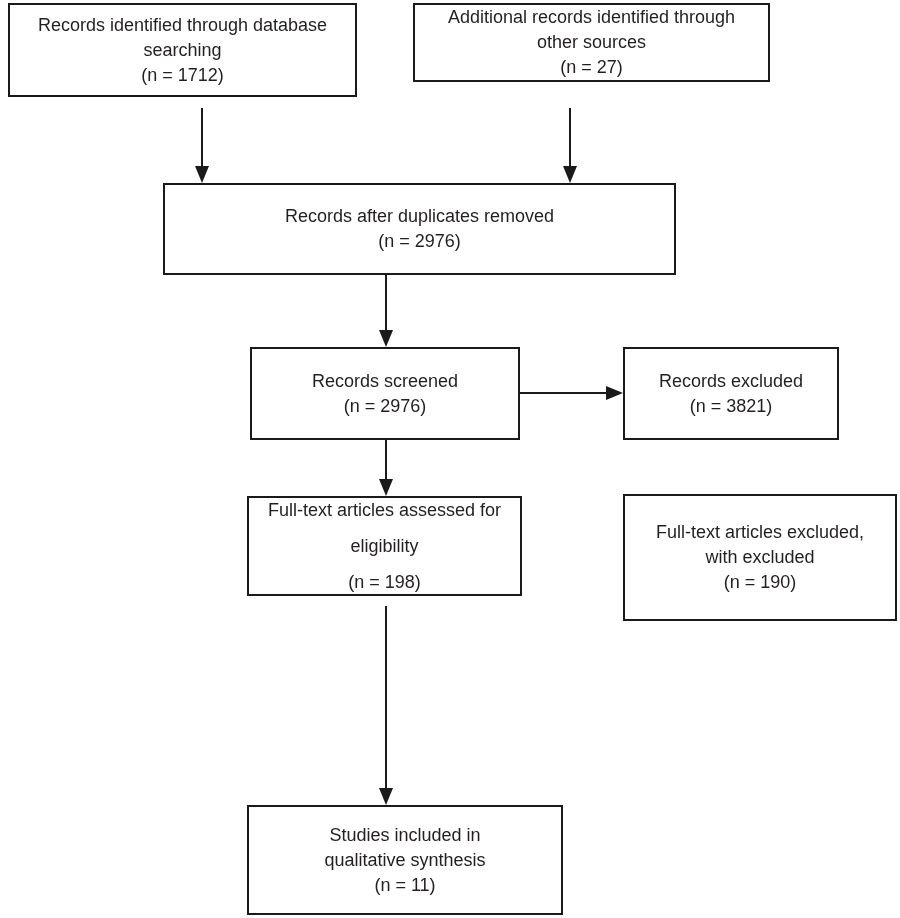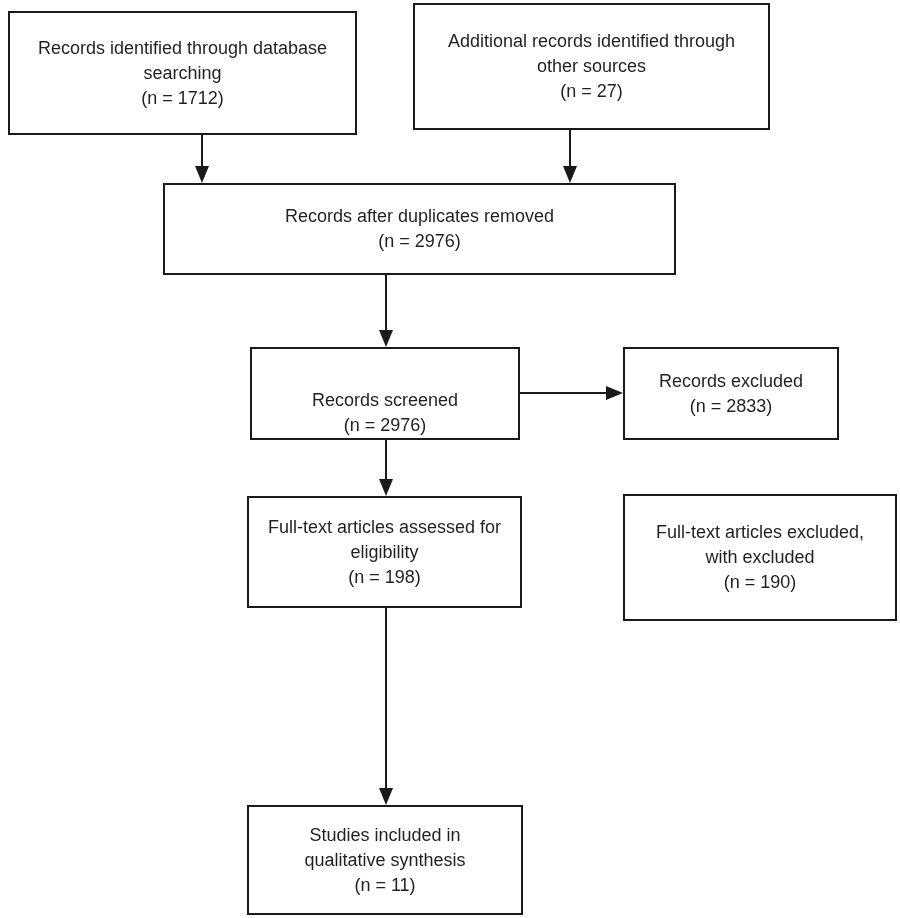--- a/index.html
+++ b/index.html
@@ -41,28 +41,28 @@
     flex-direction: column;
     justify-content: center;
     align-items: center;
     text-align: center;
     font-size: 18px;
     line-height: 25px;
   }
   .box .ln {
     white-space: nowrap;
   }
-  #box-records-identified   { left: 8px;   top: 3px;   width: 349px; height: 124px; margin-top: 8px; }
-  #box-additional-records   { left: 413px; top: 3px;   width: 357px; height: 127px; }
+  #box-records-identified   { left: 8px;   top: 3px;   width: 349px; height: 94px; }
+  #box-additional-records   { left: 413px; top: 3px;   width: 357px; height: 79px; }
   #box-duplicates-removed   { left: 163px; top: 183px; width: 513px; height: 92px; }
-  #box-records-screened     { left: 250px; top: 347px; width: 270px; height: 93px; justify-content: flex-end; }
+  #box-records-screened     { left: 250px; top: 347px; width: 270px; height: 93px; }
   #box-records-excluded     { left: 623px; top: 347px; width: 216px; height: 93px; }
-  #box-fulltext-assessed    { left: 247px; top: 496px; width: 275px; height: 112px; }
+  #box-fulltext-assessed    { left: 247px; top: 496px; width: 275px; height: 100px; gap: 11px; }
   #box-fulltext-excluded    { left: 623px; top: 494px; width: 274px; height: 127px; }
-  #box-studies-included     { left: 247px; top: 805px; width: 276px; height: 110px; }
+  #box-studies-included     { left: 247px; top: 805px; width: 316px; height: 110px; }
 </style>
 </head>
 <body>
 
 <div class="canvas">
 
   <svg class="arrows" viewBox="0 0 900 918" xmlns="http://www.w3.org/2000/svg">
 
     <g>
       <line x1="202" y1="108" x2="202" y2="168"></line>
@@ -112,21 +112,21 @@
     <div class="ln">(n = 2976)</div>
   </div>
 
   <div class="box" id="box-records-screened">
     <div class="ln">Records screened</div>
     <div class="ln">(n = 2976)</div>
   </div>
 
   <div class="box" id="box-records-excluded">
     <div class="ln">Records excluded</div>
-    <div class="ln">(n = 2833)</div>
+    <div class="ln">(n = 3821)</div>
   </div>
 
   <div class="box" id="box-fulltext-assessed">
     <div class="ln">Full-text articles assessed for</div>
     <div class="ln">eligibility</div>
     <div class="ln">(n = 198)</div>
   </div>
 
   <div class="box" id="box-fulltext-excluded">
     <div class="ln">Full-text articles excluded,</div>

